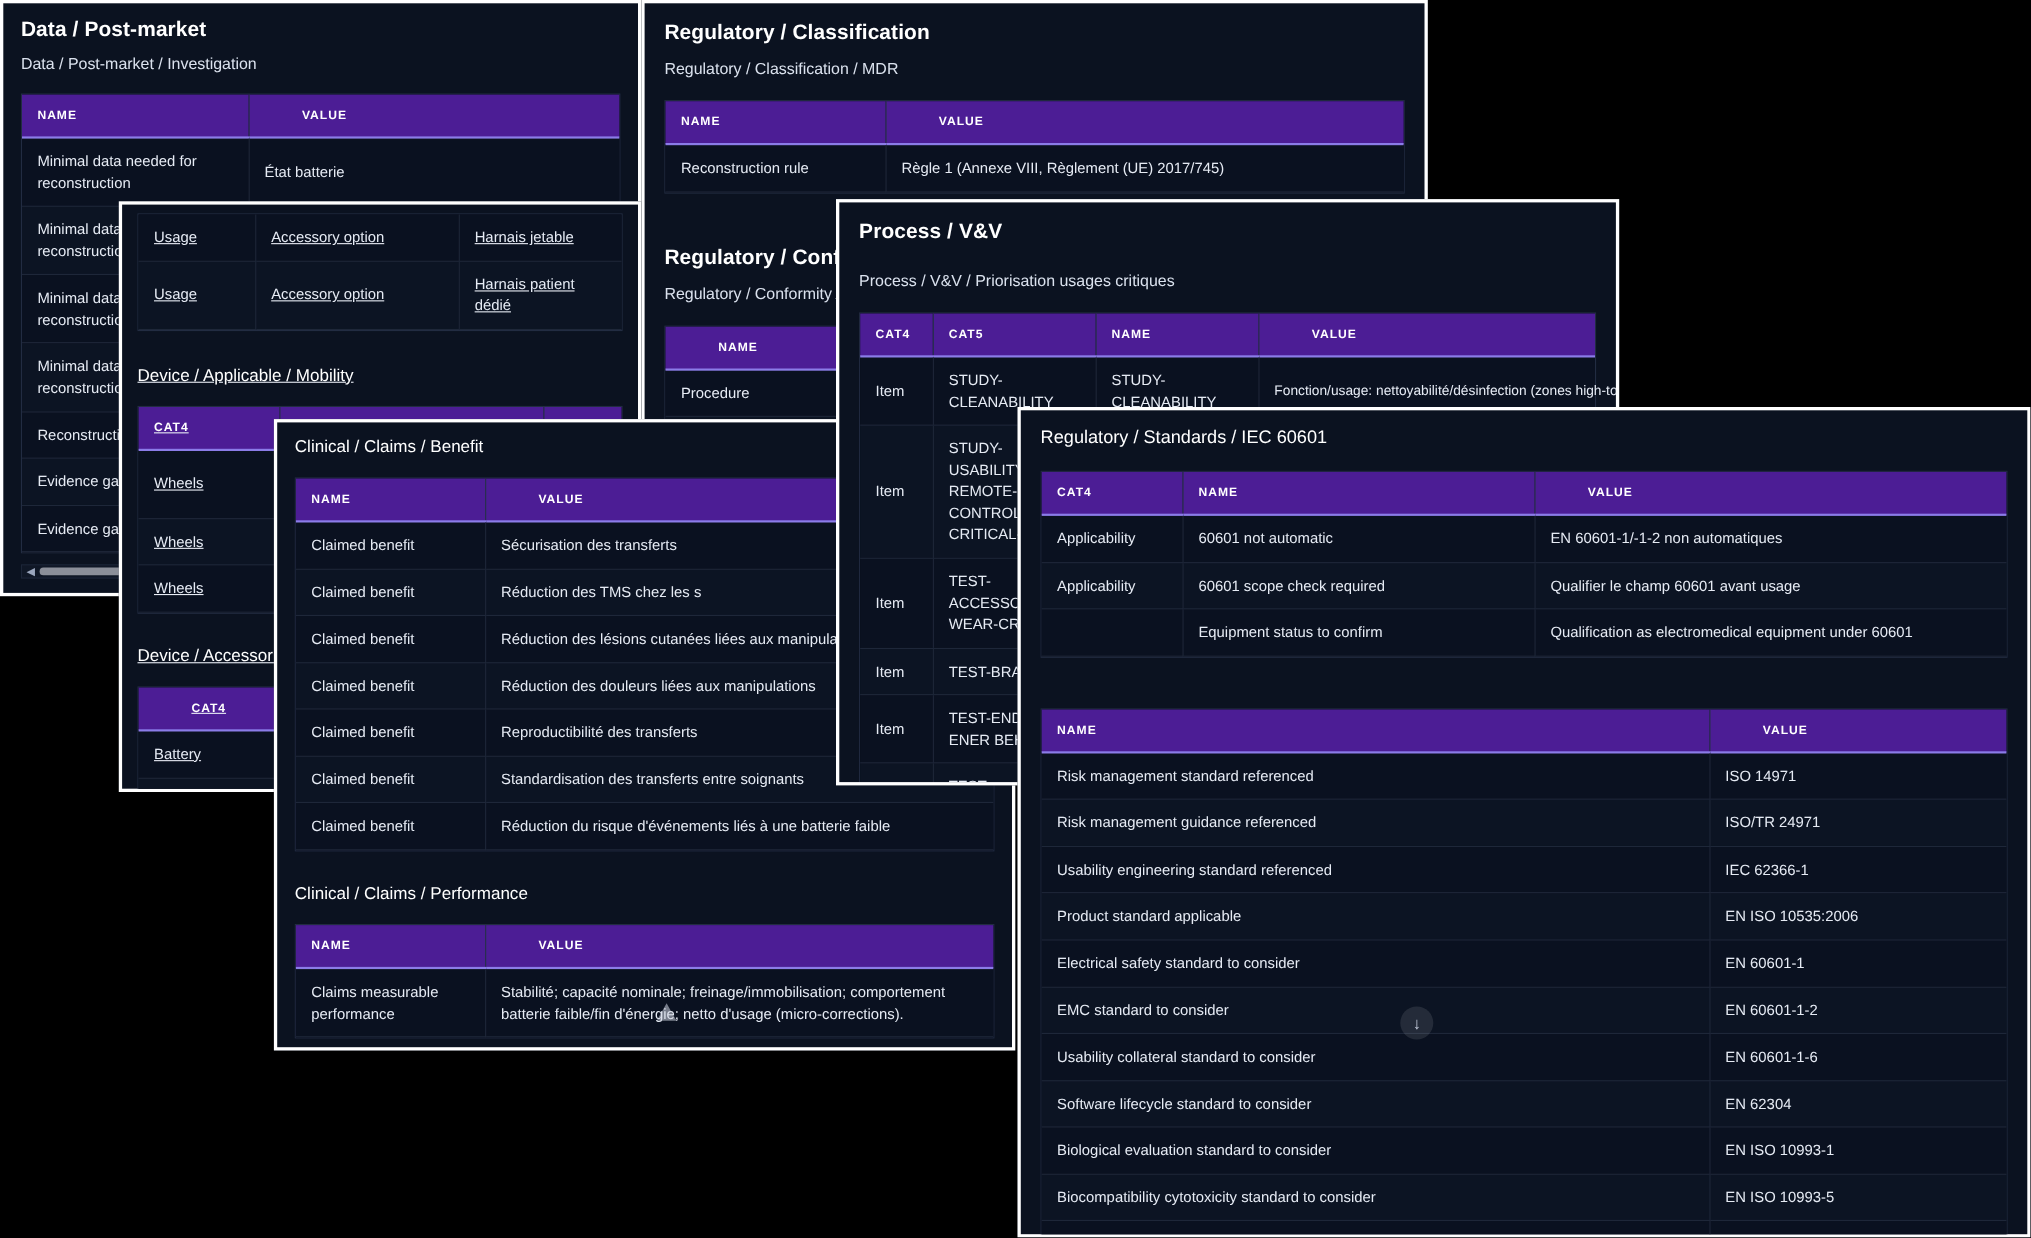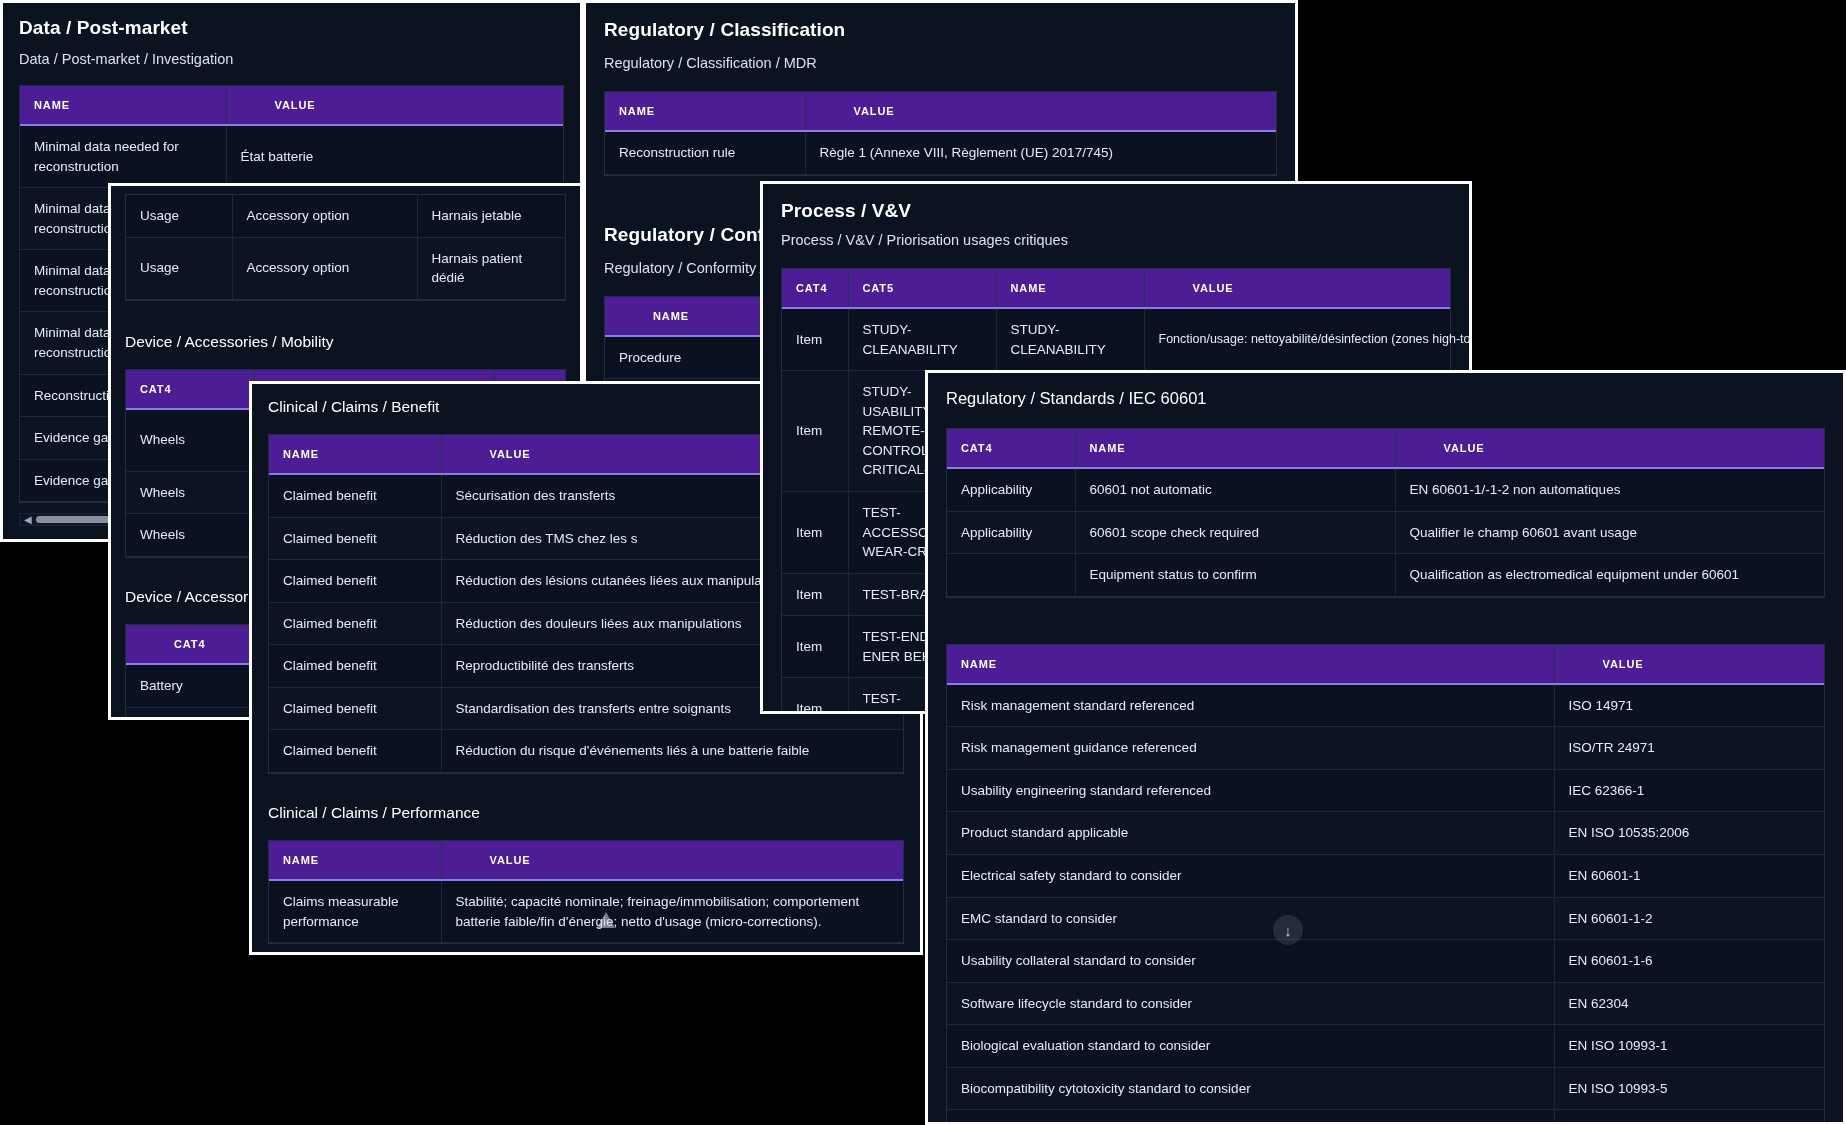--- a/index.html
+++ b/index.html
@@ -195,21 +195,21 @@
                 <td>Class I self-certification - need f explicability</td>
               </tr>
           </tbody>
         </table>
       </div>
 
     </div>
   </div>
 
   <div class="panel" style="left:108px; top:183px; width:475px; height:537px;">
-    <div style="padding:8px 14px 0 14px;">
+    <div style="padding:8px 14px 0 14px;text-decoration:underline;">
       <div class="tblwrap">
         <table class="t">
           <colgroup>
               <col style="width:106px">
               <col style="width:185px">
               <col>
             </colgroup>
           <tbody>
             <tr>
                 <td>Usage</td>
@@ -218,21 +218,21 @@
               </tr>
             <tr>
                 <td>Usage</td>
                 <td>Accessory option</td>
                 <td>Harnais patient dédié</td>
               </tr>
           </tbody>
         </table>
       </div>
 
-      <div class="sec-title" style="margin-top:32px;">Device / Accessories / Mobility</div>
+      <div class="sec-title" style="margin-top:32px;">Device / Applicable / Mobility</div>
       <div class="tblwrap" style="margin-top:18px;">
         <table class="t">
           <colgroup>
               <col style="width:128px">
               <col style="width:240px">
               <col>
             </colgroup>
           <thead>
               <tr>
             <th>CAT4</th>
@@ -356,21 +356,21 @@
         
         
       </div>
 
     </div>
   </div>
 
   <div class="panel" style="left:760px; top:181px; width:712px; height:533px;">
     <div style="padding:16px 18px 0 18px;">
       <div class="p-title">Process / V&amp;V</div>
-      <div class="p-sub" style="margin-top:10px;">Process / V&amp;V / Priorisation usages critiques</div>
+      <div class="p-sub" style="margin-top:26px;">Process / V&amp;V / Priorisation usages critiques</div>
       <div class="tblwrap" style="margin-top:20px;">
         <table class="t">
           <colgroup>
               <col style="width:66px">
               <col style="width:148px">
               <col style="width:148px">
               <col>
             </colgroup>
           <thead>
               <tr>

